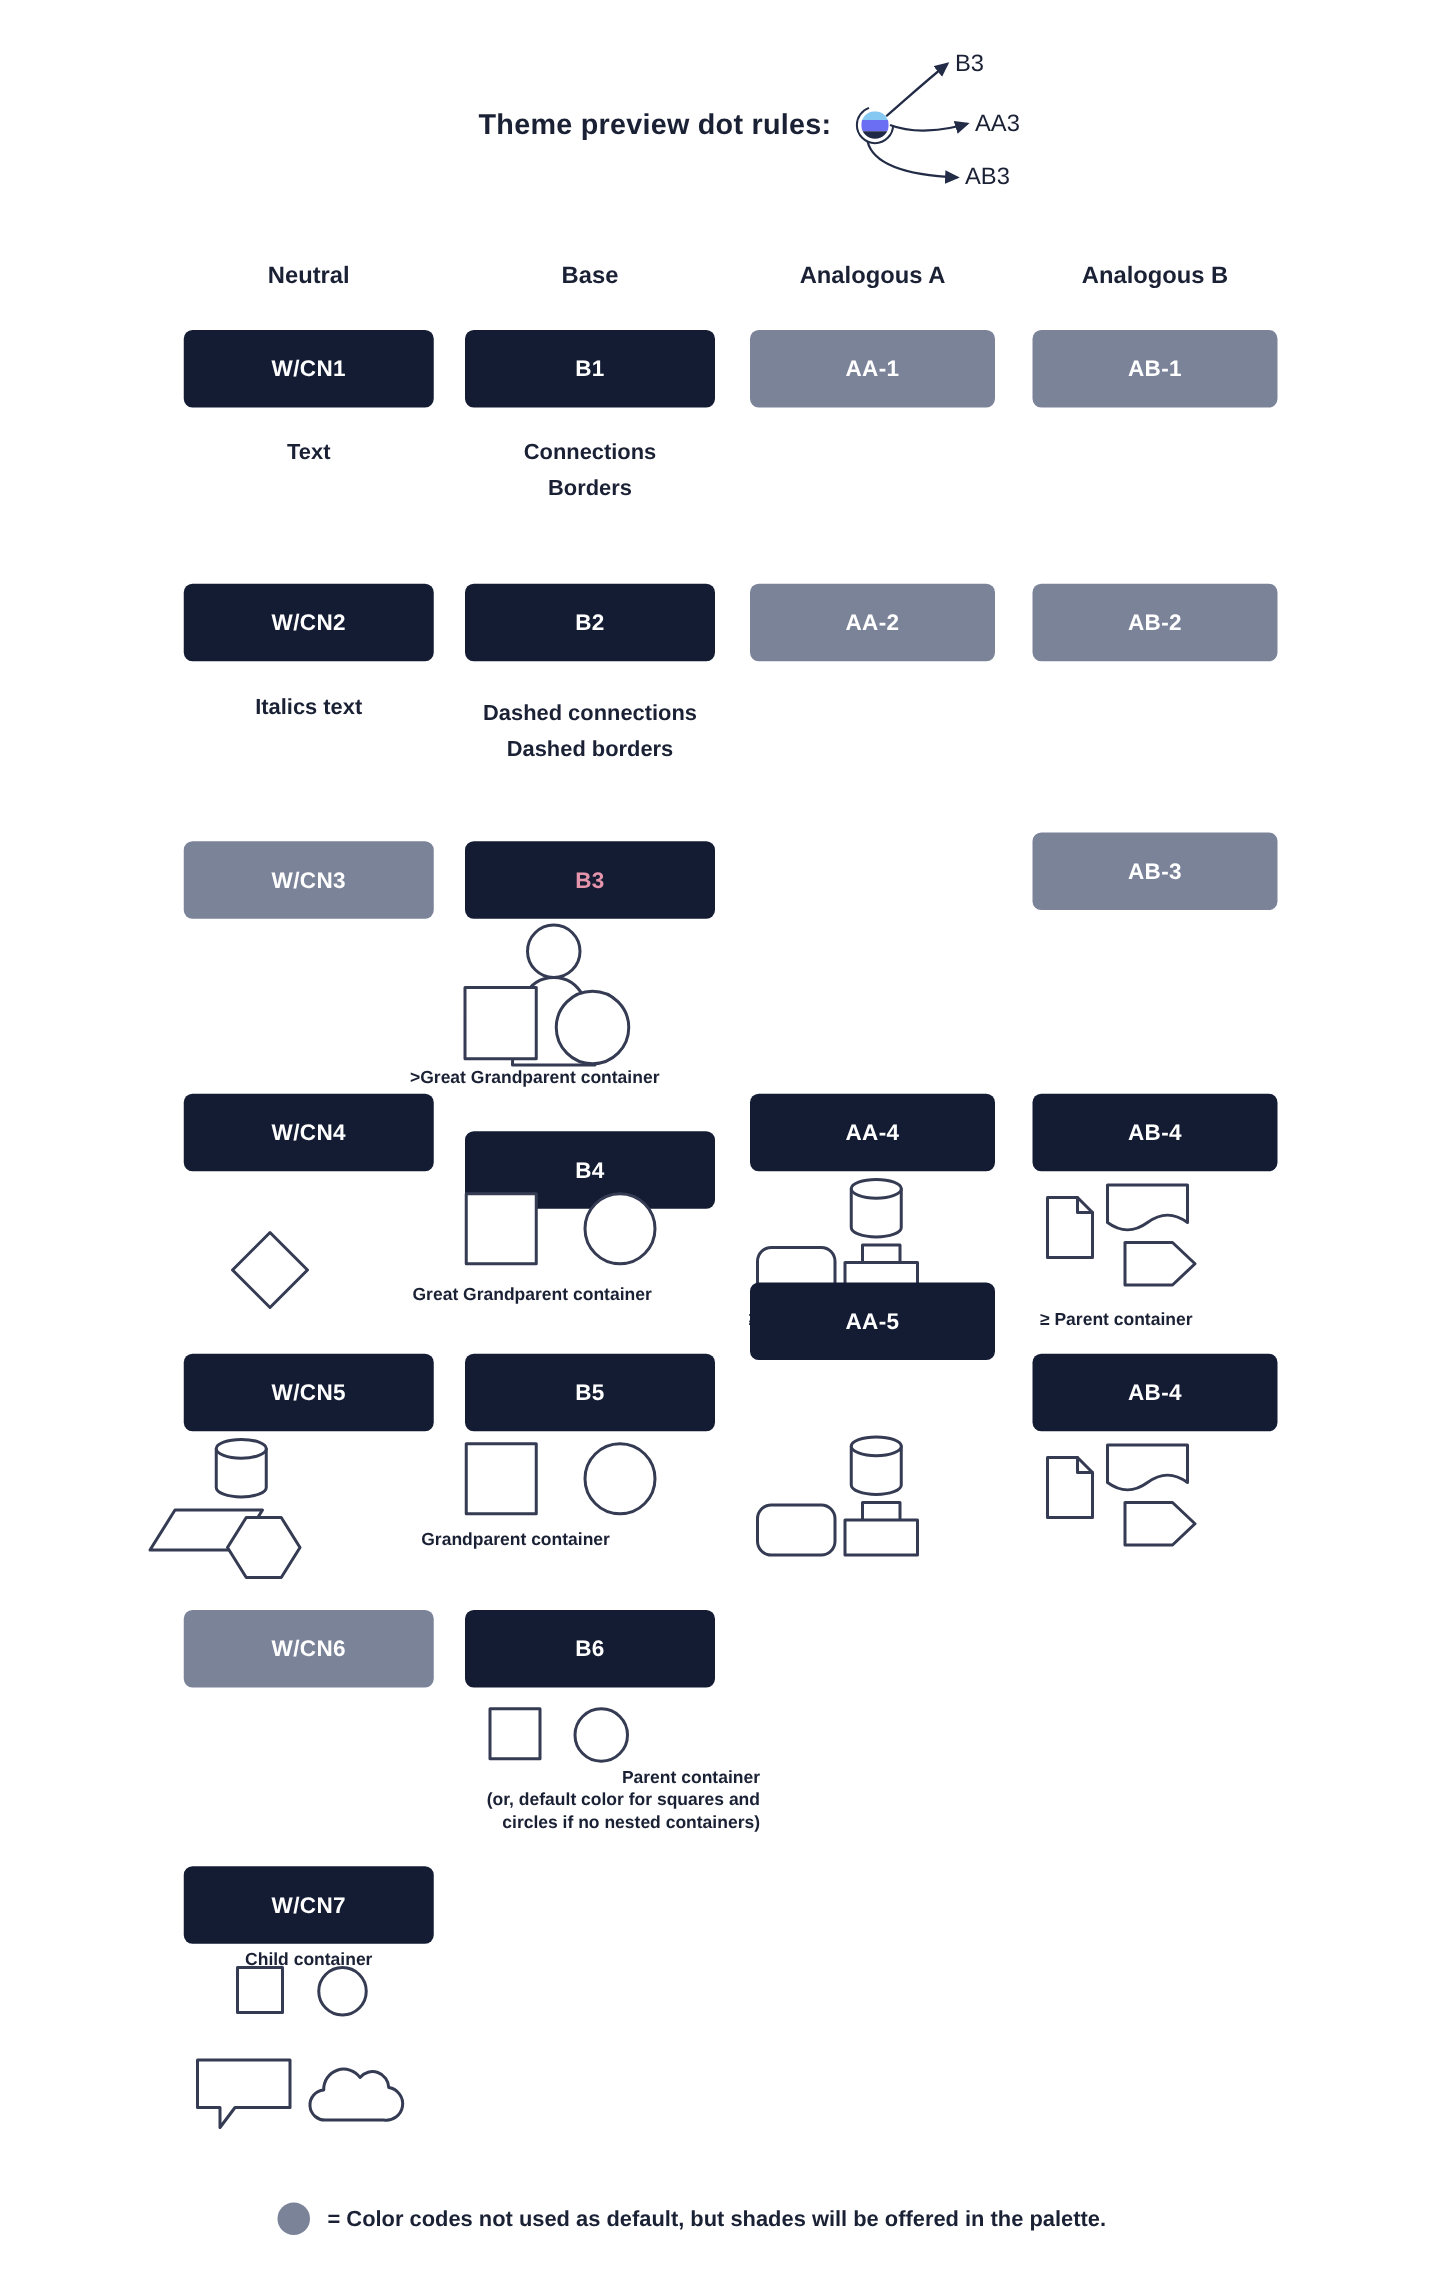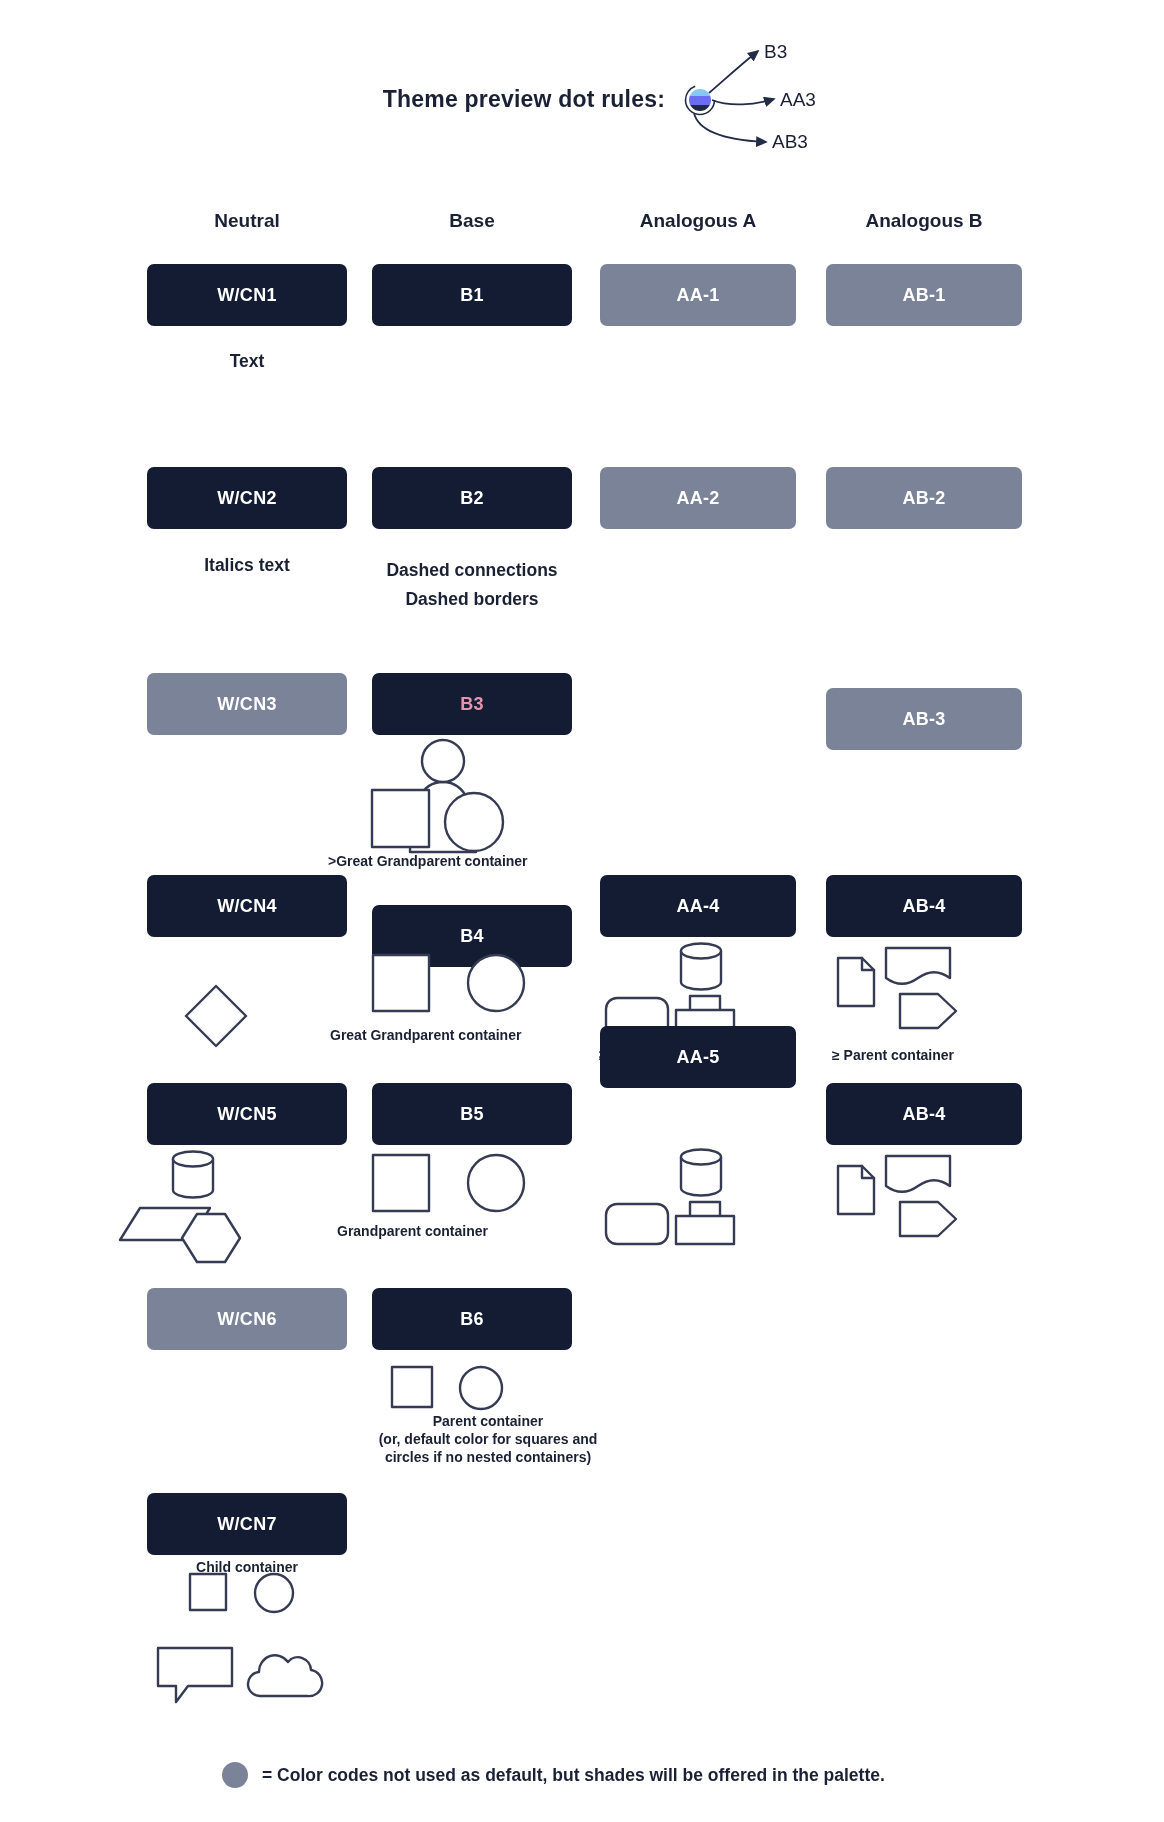--- a/index.html
+++ b/index.html
@@ -17,21 +17,21 @@
     position:absolute;width:200px;height:62px;border-radius:7px;
     display:flex;align-items:center;justify-content:center;
     font-size:18px;font-weight:700;color:#ffffff;letter-spacing:.3px;
   }
   .pill--dark{background:#141c34;}
   .pill--gray{background:#7b8399;}
   .pill--narrow{width:196px;}
   .pill--pink{color:#e595ab;}
   .caption{position:absolute;font-weight:700;font-size:17.5px;text-align:center;line-height:29px;}
   .caption--small{font-size:14px;line-height:18px;white-space:nowrap;}
-  .caption--left{text-align:center;white-space:normal;}
+  .caption--left{text-align:right;white-space:normal;}
   .shape-svg{position:absolute;}
   .shape-svg path,.shape-svg rect,.shape-svg circle,
   .shape-svg ellipse,.shape-svg polygon{
     fill:#ffffff;stroke:#343b52;stroke-width:2.4;stroke-linejoin:round;stroke-linecap:round;
   }
   .hdr-svg{position:absolute;left:668px;top:34px;}
   .hdr-arrow{fill:none;stroke:#232c47;stroke-width:1.8;}
   .hdr-ring{fill:none;stroke:#232c47;stroke-width:1.6;}
   .legend-dot{position:absolute;left:222px;top:1762px;width:26px;height:26px;border-radius:50%;background:#7b8399;}
   .legend-text{position:absolute;left:262px;top:1765px;font-size:17.5px;font-weight:700;white-space:nowrap;}
@@ -70,35 +70,39 @@
   <div class="col-header" style="left:372px;top:210px">Base</div>
   <div class="col-header" style="left:598px;top:210px">Analogous A</div>
   <div class="col-header" style="left:824px;top:210px">Analogous B</div>
 
   <div class="pill pill--dark" style="left:147px;top:264px">W/CN1</div>
   <div class="pill pill--dark" style="left:372px;top:264px">B1</div>
   <div class="pill pill--gray pill--narrow" style="left:600px;top:264px">AA-1</div>
   <div class="pill pill--gray pill--narrow" style="left:826px;top:264px">AB-1</div>
 
   <div class="caption" style="left:147px;top:347px;width:200px">Text</div>
+  <div class="caption" style="left:372px;top:347px;width:200px">
+    <span style="display:block">Connections</span>
+    <span style="display:block">Borders</span>
+  </div>
 
   <div class="pill pill--dark" style="left:147px;top:467px">W/CN2</div>
   <div class="pill pill--dark" style="left:372px;top:467px">B2</div>
   <div class="pill pill--gray pill--narrow" style="left:600px;top:467px">AA-2</div>
   <div class="pill pill--gray pill--narrow" style="left:826px;top:467px">AB-2</div>
 
   <div class="caption" style="left:147px;top:551px;width:200px">Italics text</div>
   <div class="caption" style="left:347px;top:556px;width:250px">
     <span style="display:block">Dashed connections</span>
     <span style="display:block">Dashed borders</span>
   </div>
 
   <div class="pill pill--gray" style="left:147px;top:673px">W/CN3</div>
   <div class="pill pill--dark pill--pink" style="left:372px;top:673px">B3</div>
-  <div class="pill pill--gray pill--narrow" style="left:826px;top:688px">AB-3</div>
+  <div class="pill pill--gray pill--narrow" style="left:826px;top:666px">AB-3</div>
 
   <svg class="shape-svg" style="left:368px;top:736px" width="150" height="120" viewBox="0 0 150 120">
     <path d="M42,116 C42,64 55,46 75,46 C95,46 108,64 108,116 Z"></path>
     <circle cx="75" cy="25" r="21"></circle>
     <rect x="4" y="54" width="57" height="57"></rect>
     <circle cx="106" cy="86" r="29"></circle>
   </svg>
   <div class="caption caption--small" style="left:328px;top:852px">&gt;Great Grandparent container</div>
 
   <div class="pill pill--dark" style="left:147px;top:875px">W/CN4</div>

